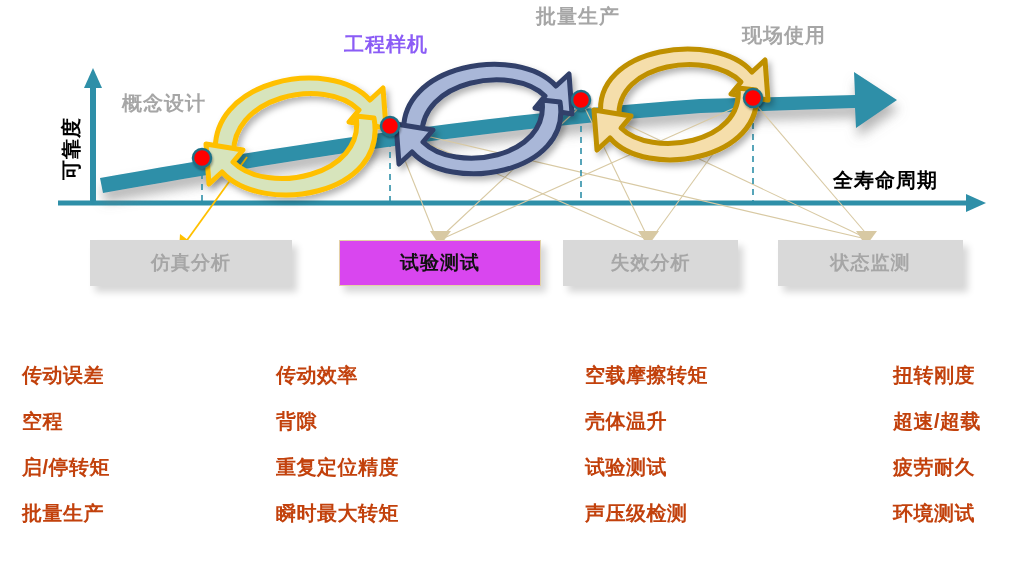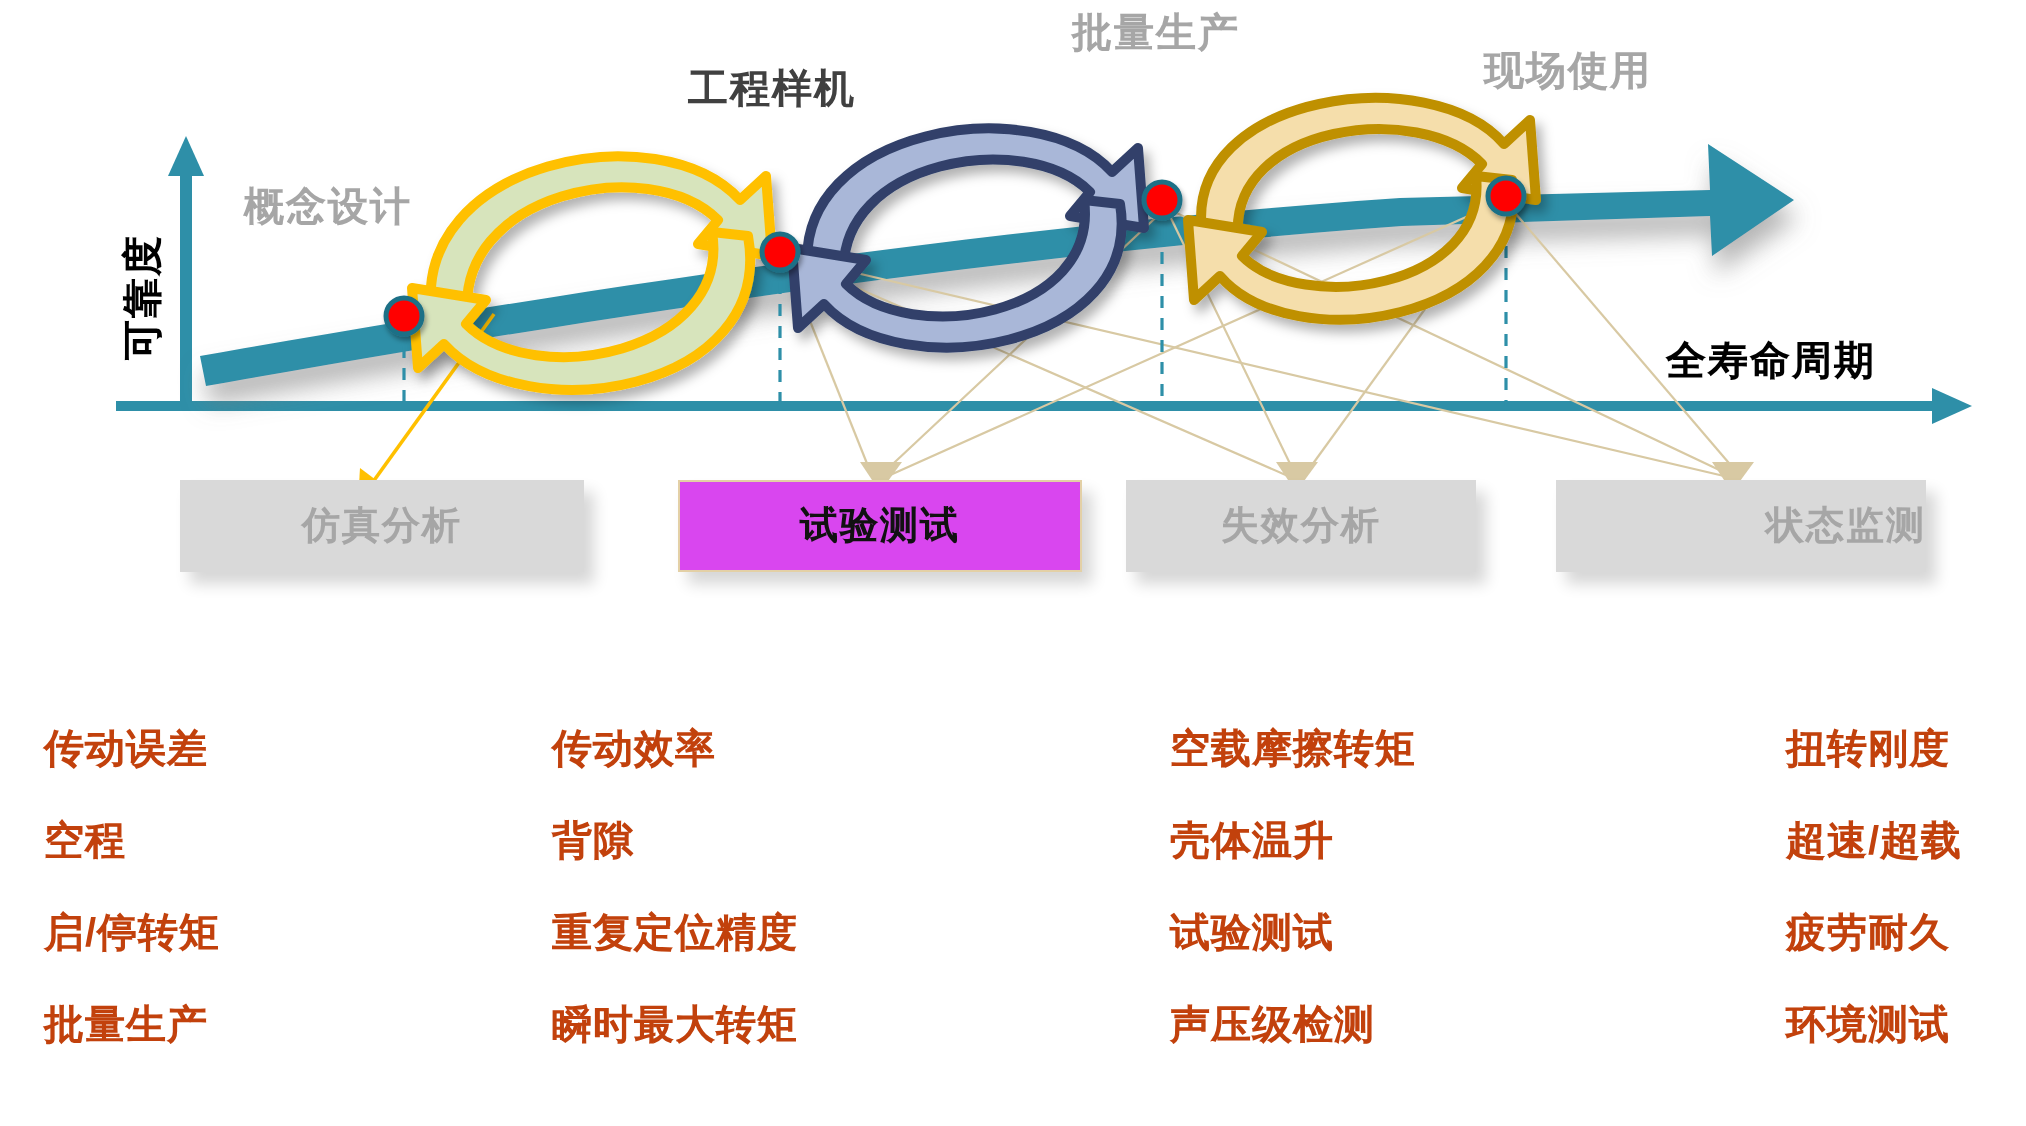--- a/index.html
+++ b/index.html
@@ -15,21 +15,21 @@
 
   
   .phase-label{
     position:absolute;
     font-size:20px;
     font-weight:bold;
     white-space:nowrap;
     letter-spacing:1px;
   }
   .phase-label.muted{color:#a6a6a6;}
-  .phase-label.strong{color:#404040;}
+  .phase-label.strong{color:#8b5cf6;}
 
   .axis-title{
     position:absolute;
     font-size:20px;
     font-weight:bold;
     color:#000000;
     white-space:nowrap;
     letter-spacing:1px;
   }
   .axis-title.vertical{
@@ -208,21 +208,21 @@
   </div>
 
   <div class="cat-box highlight" style="left:339px;top:240px;width:202px;">
     <span>试验测试</span>
   </div>
 
   <div class="cat-box grey" style="left:563px;top:240px;width:175px;">
     <span>失效分析</span>
   </div>
 
-  <div class="cat-box grey" style="left:778px;top:240px;width:185px;justify-content:flex-end;">
+  <div class="cat-box grey" style="left:778px;top:240px;width:185px;">
     <span>状态监测</span>
   </div>
 
   <div id="keyword-grid">
 
     <div class="kw-col" style="left:22px;">
       <div class="kw-item">传动误差</div>
       <div class="kw-item">空程</div>
       <div class="kw-item">启/停转矩</div>
       <div class="kw-item">批量生产</div>

